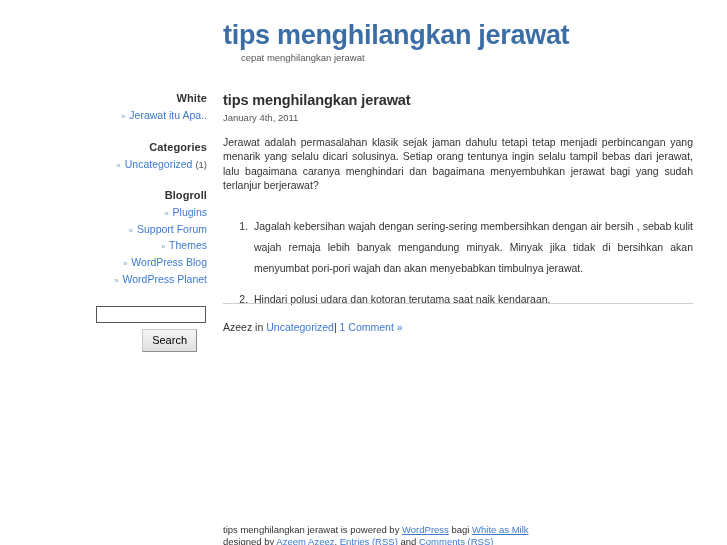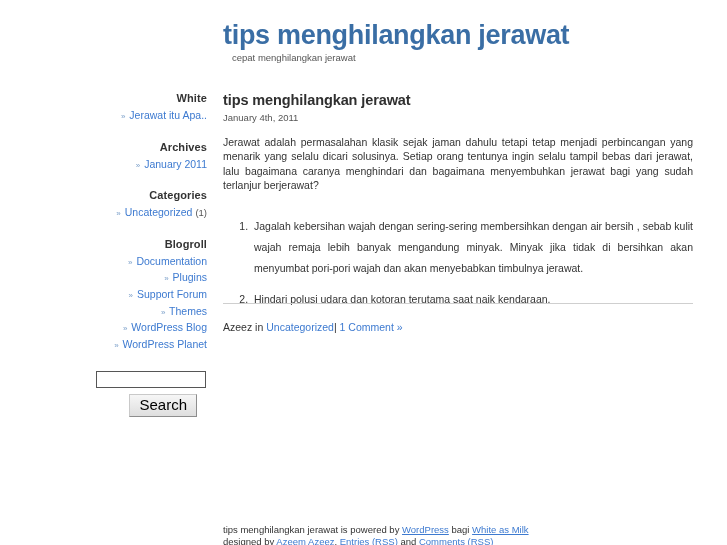--- a/index.html
+++ b/index.html
@@ -41,21 +41,21 @@
     font-weight: bold;
     letter-spacing: -0.3px;
     color: #3a6ea5;
   }
   #blog-title a {
     color: #3a6ea5;
     text-decoration: none;
   }
   #blog-description {
     position: absolute;
-    left: 232px;
+    left: 241px;
     top: 52px;
     margin: 0;
     font-size: 9.5px;
     line-height: 12px;
     color: #555555;
     font-weight: normal;
   }
 
   
   #sidebar {
@@ -123,21 +123,21 @@
     background: #ffffff;
     font-family: "Liberation Sans", sans-serif;
     font-size: 10px;
     color: #333333;
     box-sizing: content-box;
   }
   #search-submit {
     margin: 6px 0 0 0;
     padding: 2px 9px 3px 9px;
     font-family: "Liberation Sans", sans-serif;
-    font-size: 15px;
+    font-size: 11px;
     line-height: 16px;
     color: #000000;
     background: linear-gradient(#f6f6f6, #dedede);
     border: 1px solid #8d8d8d;
     border-top-color: #c9c9c9;
     border-left-color: #c9c9c9;
     cursor: pointer;
   }
 
   
@@ -236,42 +236,33 @@
   <div id="sidebar">
 
     <div class="widget">
       <div class="widget-title">White</div>
       <ul>
         <li><span class="bullet">»</span>
           <a href="#">Jerawat itu Apa..</a></li>
       </ul>
     </div>
 
-    <div class="widget">
-      <div class="widget-title">Archives</div>
-      <ul>
-        <li><span class="bullet">»</span>
-          <a href="#">January 2011</a></li>
-      </ul>
-    </div>
 
     <div class="widget">
       <div class="widget-title">Categories</div>
       <ul>
         <li><span class="bullet">»</span>
           <a href="#">Uncategorized</a>
           <span class="count">(1)</span></li>
       </ul>
     </div>
 
     <div class="widget">
       <div class="widget-title">Blogroll</div>
       <ul>
-        <li><span class="bullet">»</span>
-          <a href="#">Documentation</a></li>
         <li><span class="bullet">»</span>
           <a href="#">Plugins</a></li>
         <li><span class="bullet">»</span>
           <a href="#">Support Forum</a></li>
         <li><span class="bullet">»</span>
           <a href="#">Themes</a></li>
         <li><span class="bullet">»</span>
           <a href="#">WordPress Blog</a></li>
         <li><span class="bullet">»</span>
           <a href="#">WordPress Planet</a></li>

